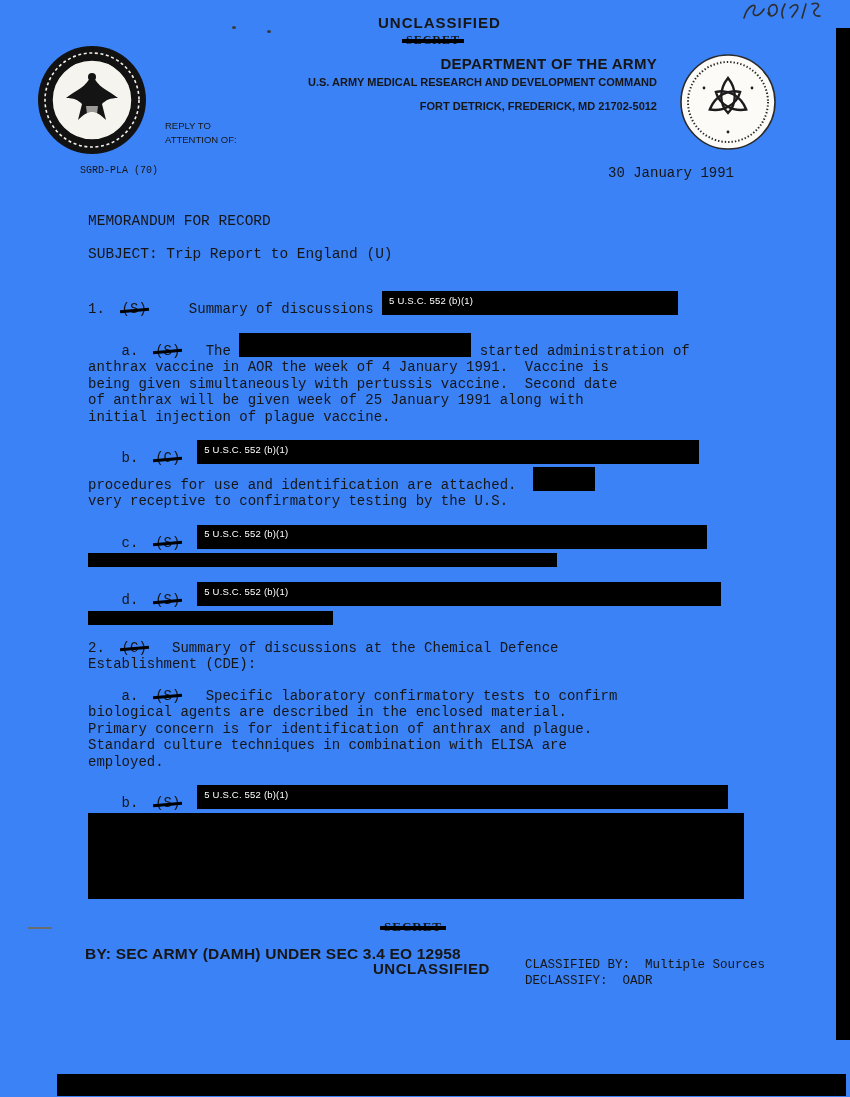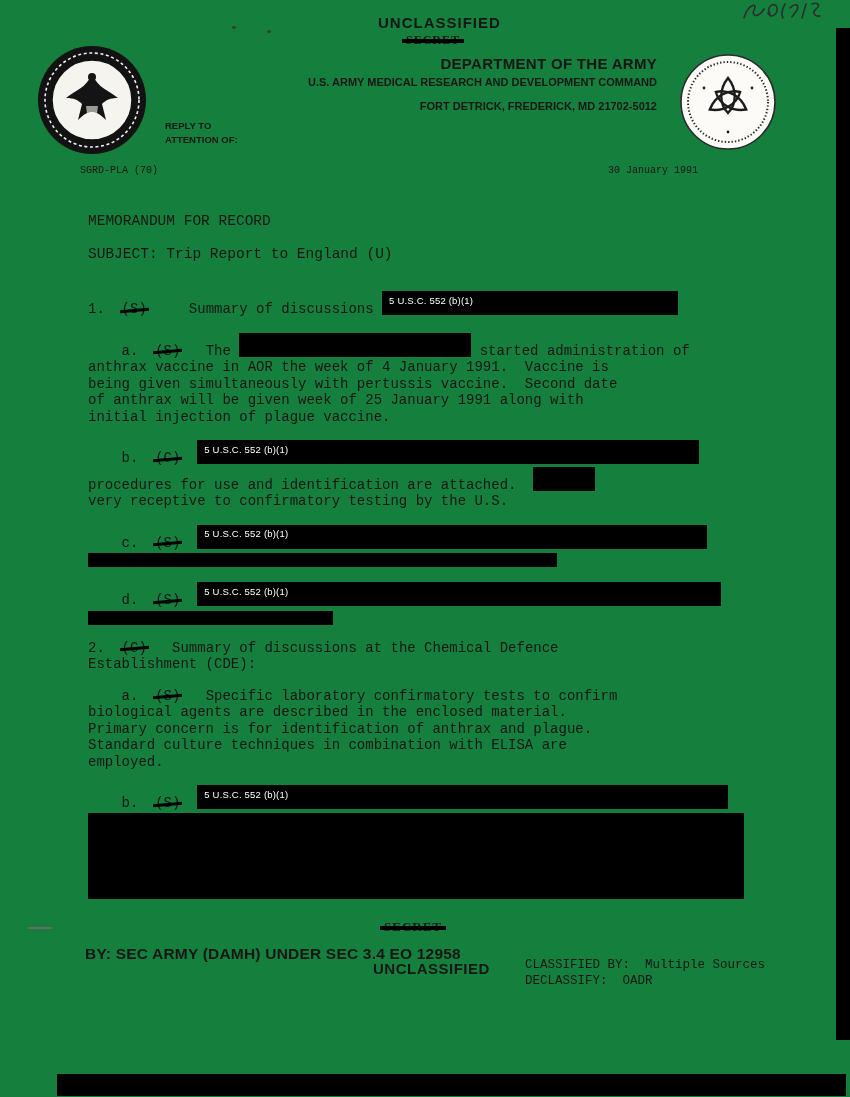--- a/index.html
+++ b/index.html
@@ -1,36 +1,36 @@
 <!DOCTYPE html>
 <html><head>
 <meta charset="utf-8">
 <style>
   *{margin:0;padding:0;box-sizing:border-box}
   html,body{background:#9a9a9a}
-  .page{position:relative;width:850px;height:1097px;margin:0 auto;background:#15803d;color:#161616;overflow:hidden;
+  .page{position:relative;width:850px;height:1097px;margin:0 auto;background:#3b82f6;color:#161616;overflow:hidden;
         font-family:"Liberation Mono","DejaVu Sans Mono",monospace}
   .abs{position:absolute}
   .sans{font-family:"Liberation Sans","DejaVu Sans",sans-serif}
   .serif{font-family:"Liberation Serif","DejaVu Serif",serif}
 
   
   .top-class{top:14px;left:378px;font-size:15px;font-weight:bold;letter-spacing:1px}
   .top-secret{top:33px;left:406px;font-size:12px;font-weight:bold;letter-spacing:1px}
   .strike-heavy{position:relative;display:inline-block}
   .strike-heavy::after{content:"";position:absolute;left:-4px;right:-4px;top:42%;height:4px;background:#000}
   .letterhead{top:55px;left:177px;width:480px;text-align:right;line-height:1.25}
   .lh-dept{font-size:15px;font-weight:bold;letter-spacing:.3px}
   .lh-cmd{font-size:11px;font-weight:bold;margin-top:2px}
   .lh-addr{font-size:11px;font-weight:bold;margin-top:10px}
-  .reply-to{top:119px;left:165px;font-size:9.5px;font-weight:bold;line-height:1.45}
+  .reply-to{top:119px;left:165px;font-size:9.5px;font-weight:normal;line-height:1.45}
 
   
   .office{top:165px;left:80px;font-size:10px}
-  .date{top:165px;left:608px;font-size:10px}
+  .date{top:165px;left:608px;font-size:14px}
   .memofor{top:213px;left:88px;font-size:14.5px}
   .subject{top:246px;left:88px;font-size:14.5px}
 
   
   .body{top:291px;left:88px;width:700px}
   .para{white-space:pre-wrap;font-size:14px;line-height:16.5px;margin-bottom:15px}
   .mark{position:relative;display:inline-block}
   .mark::after{content:"";position:absolute;left:-2px;right:-2px;top:46%;height:2.5px;background:#000;transform:rotate(-5deg)}
   .redact{position:relative;display:inline-block;background:#000;height:24px;vertical-align:-2px}
   .redact.block{display:block;height:14px;vertical-align:baseline;margin-top:2px}

